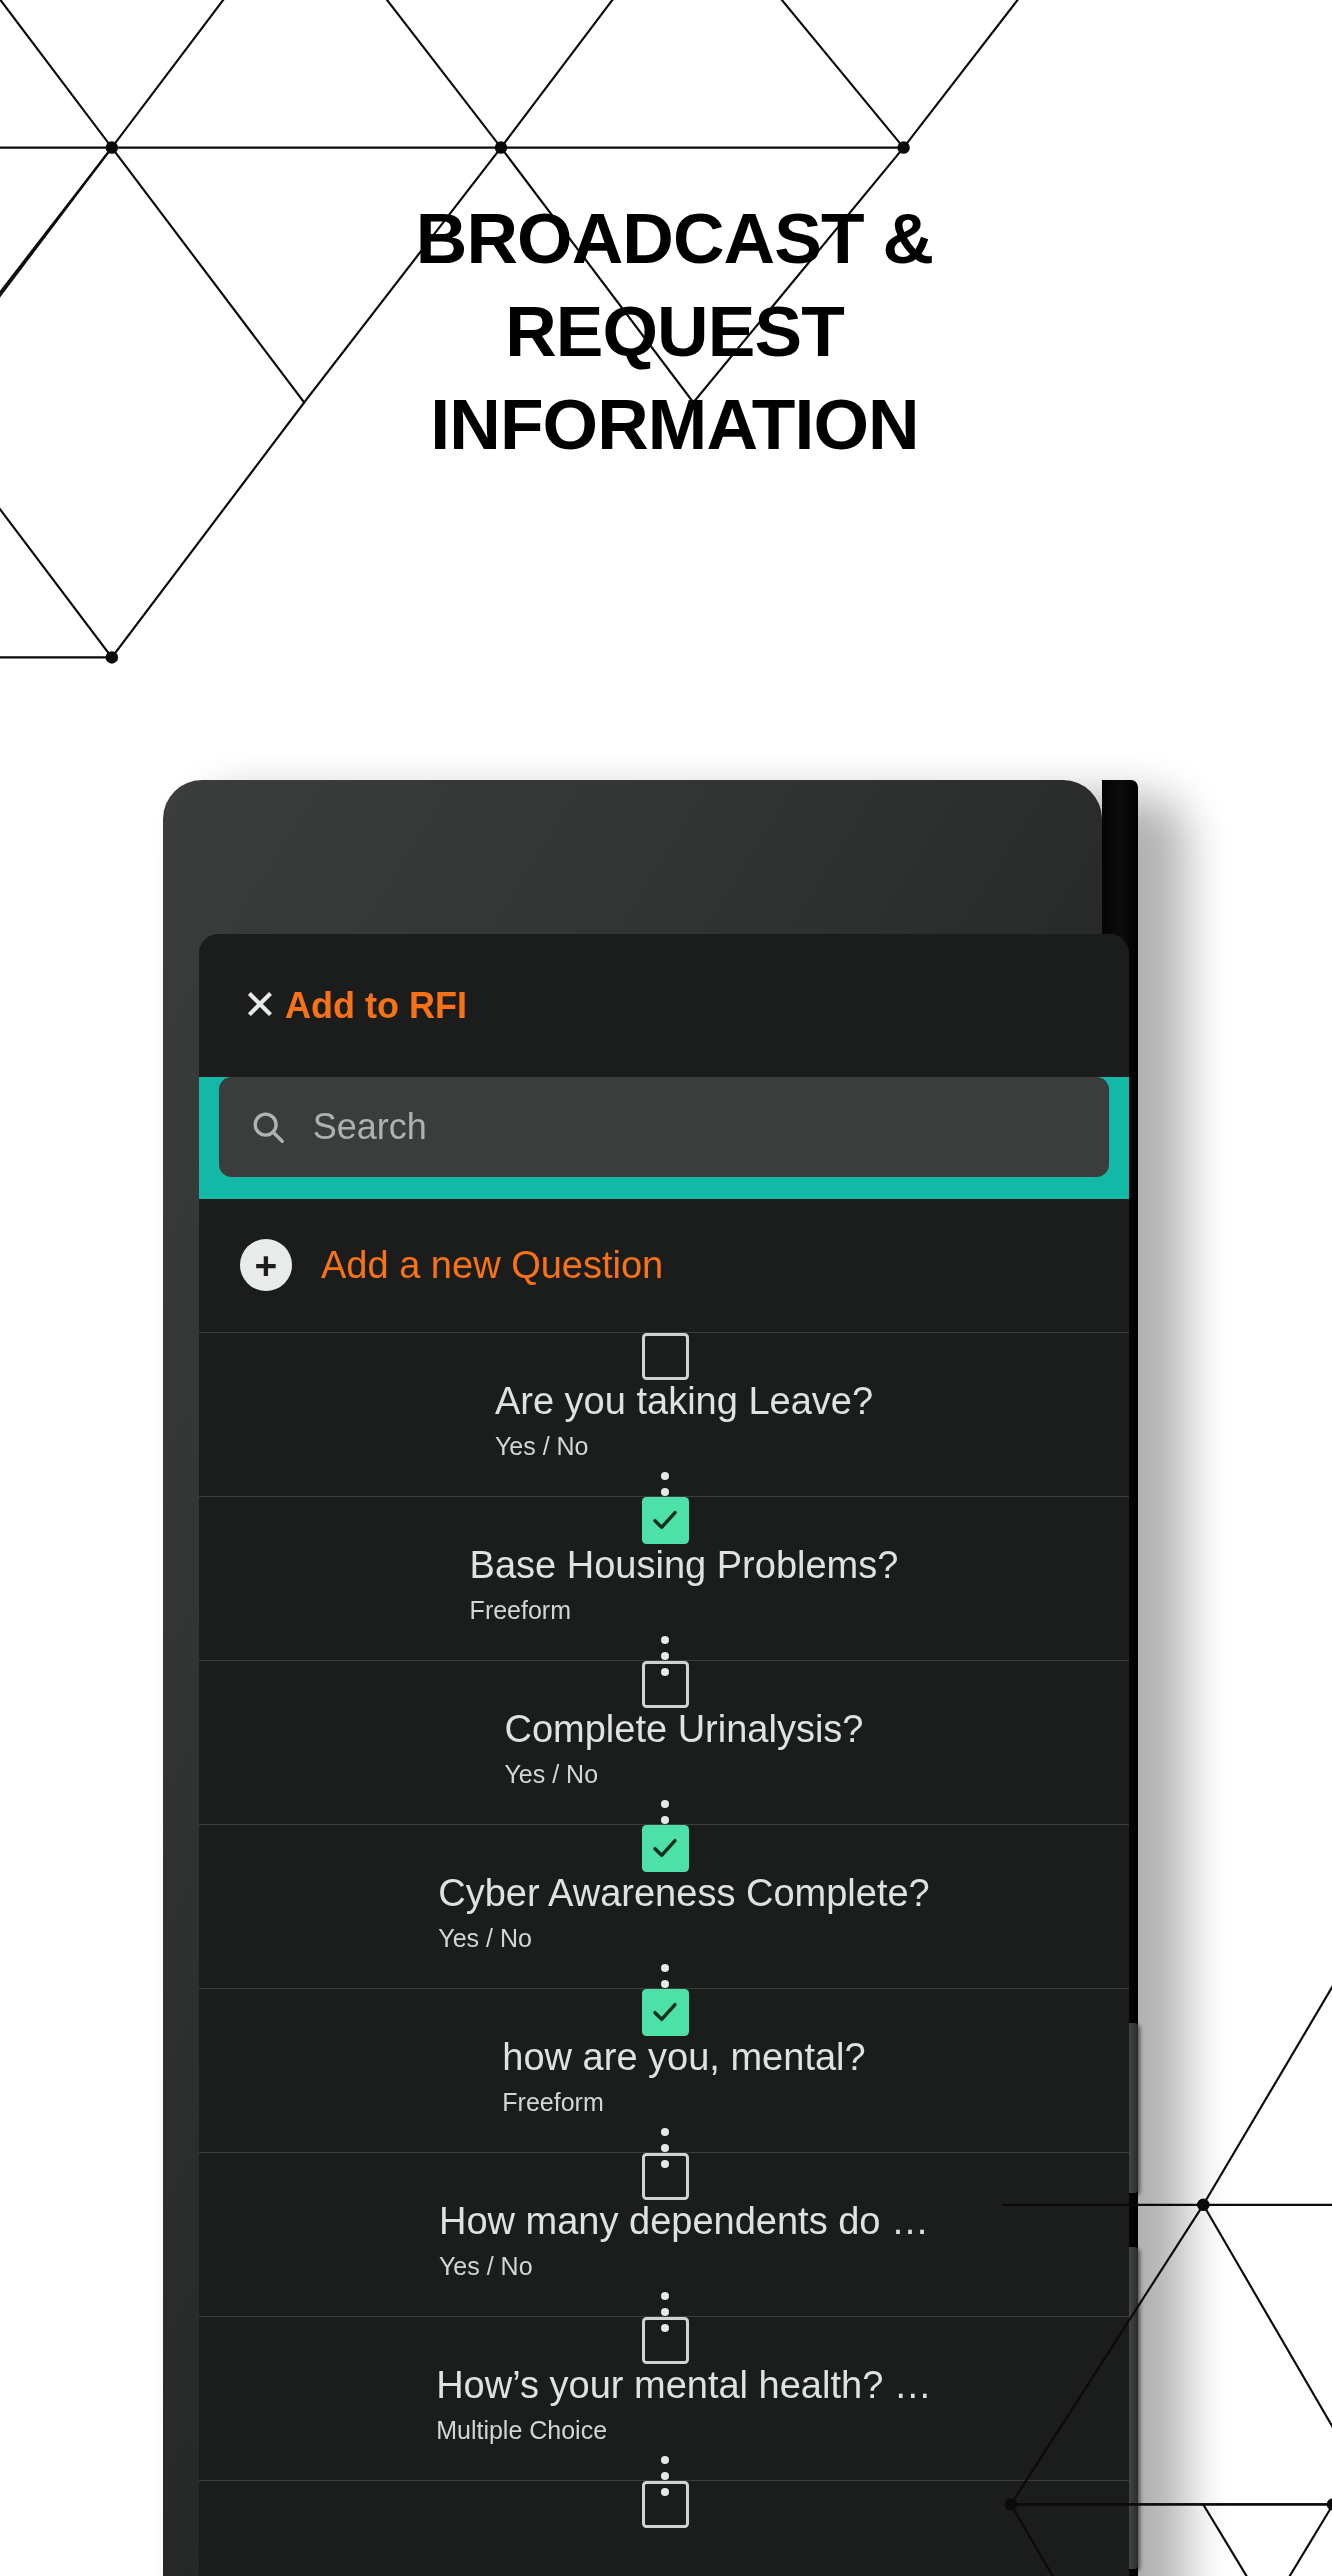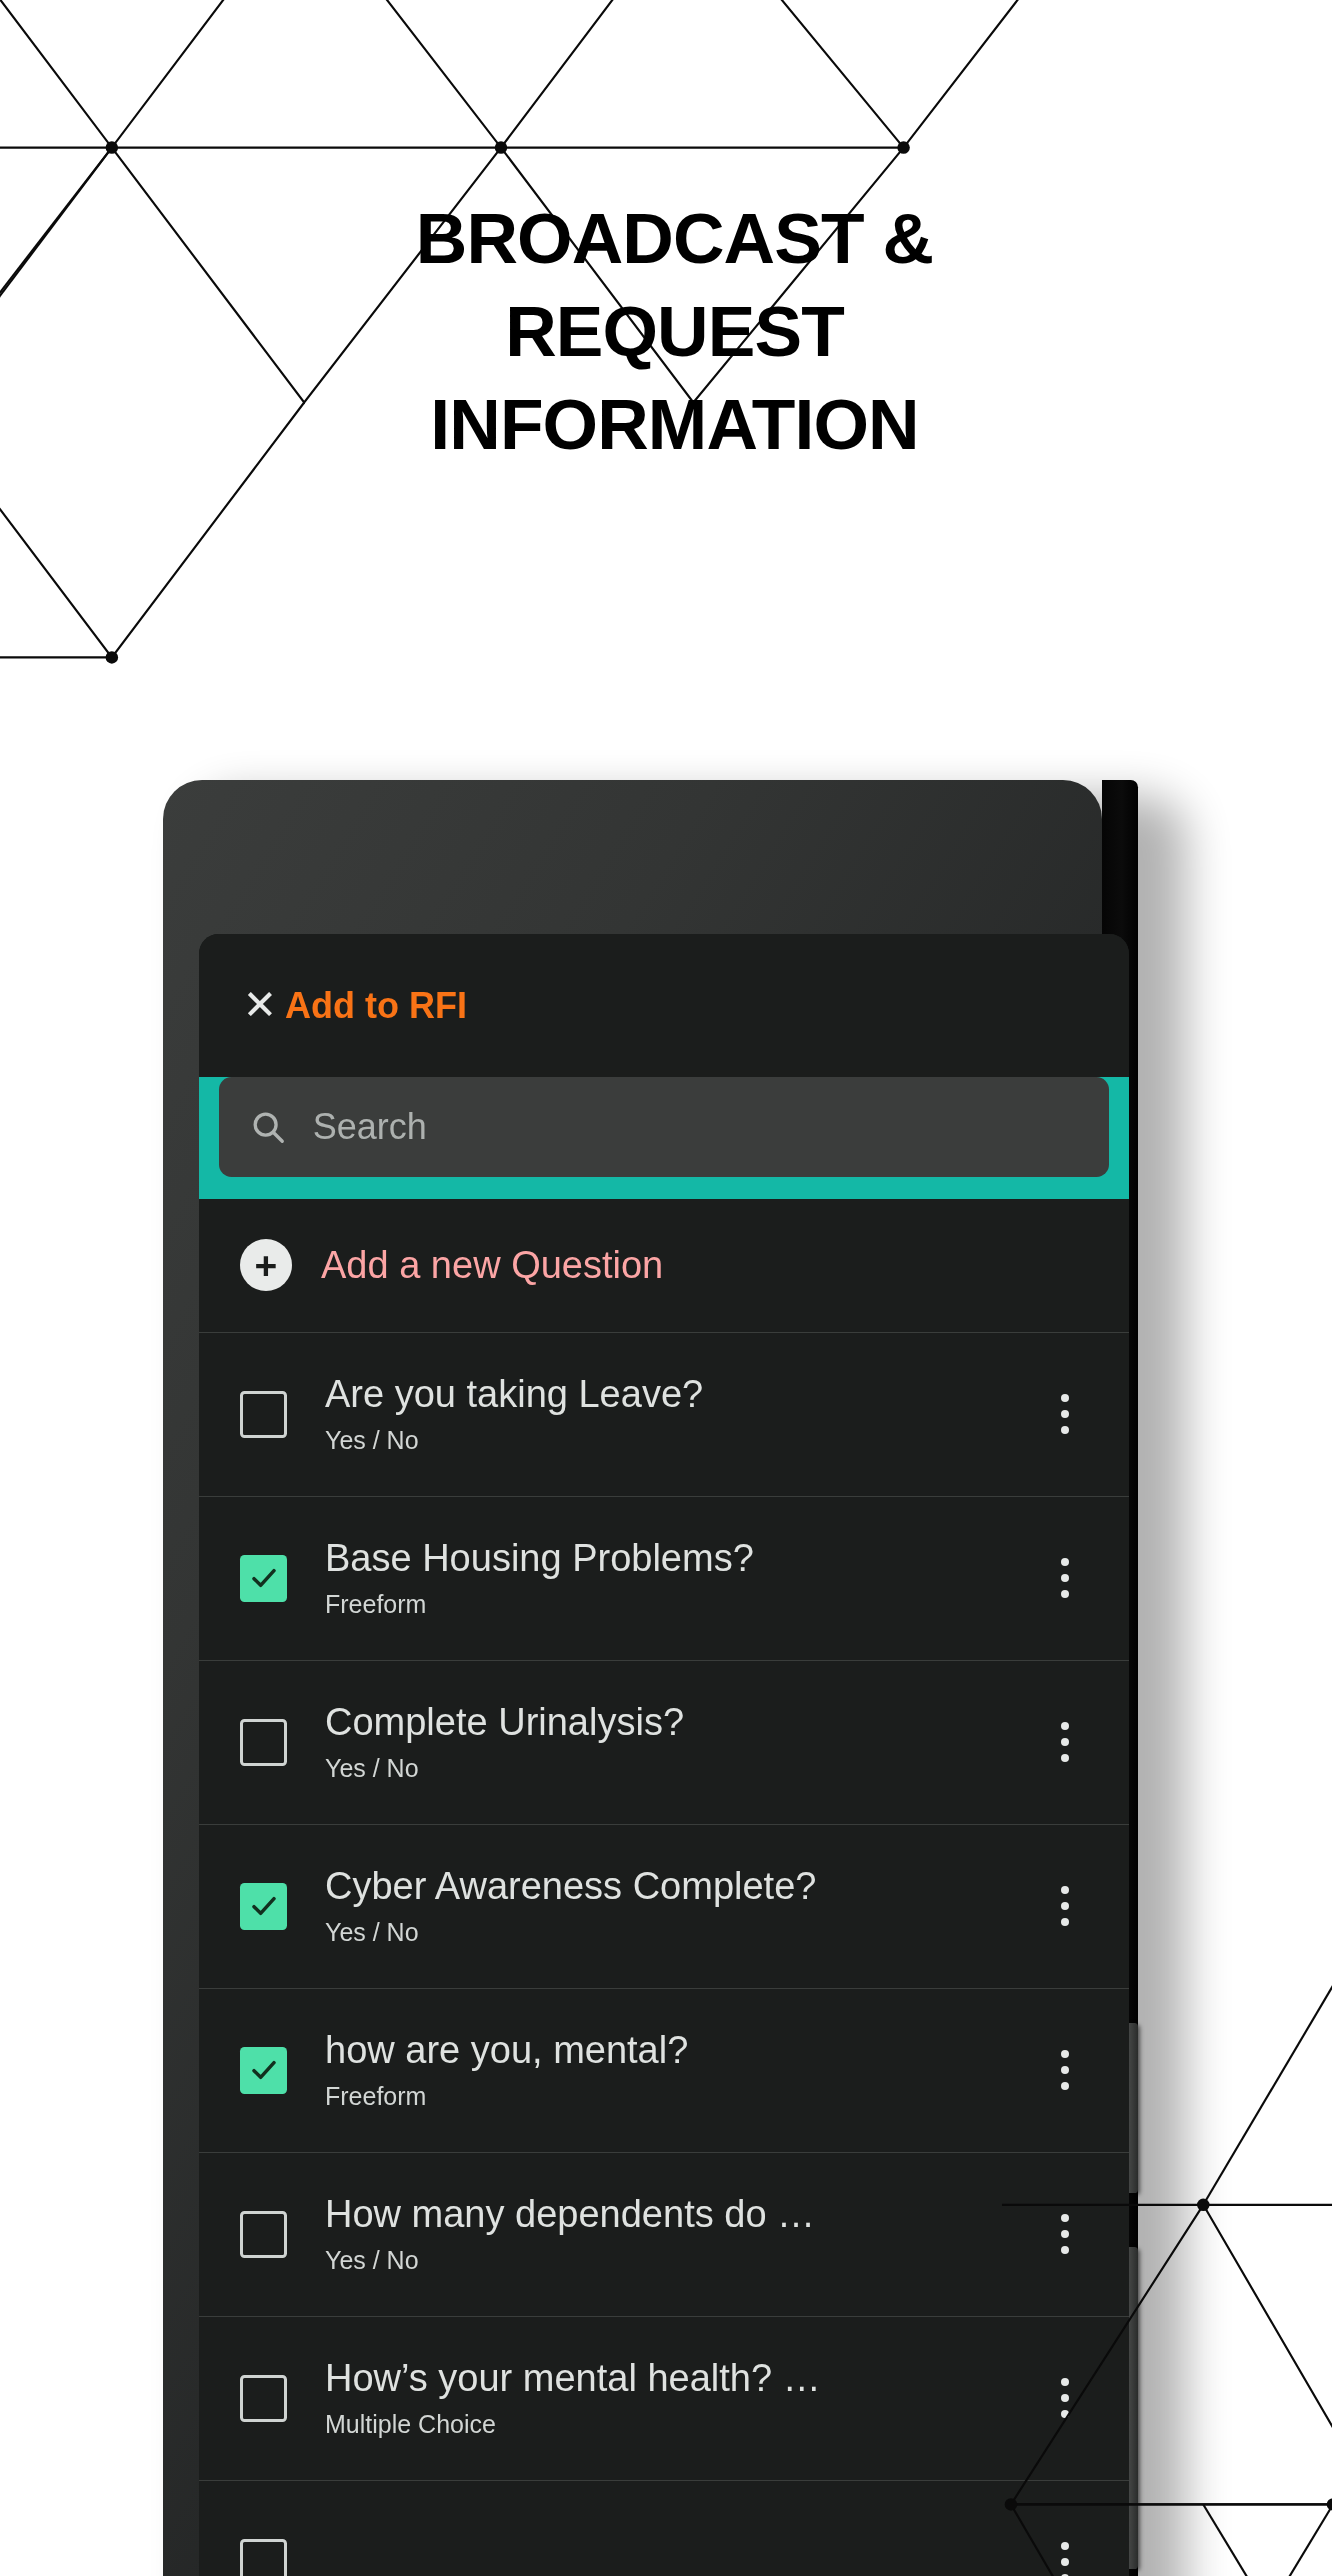--- a/index.html
+++ b/index.html
@@ -209,35 +209,36 @@
     background:#e9ebea;
     color:#1b1d1c;
     display:flex;align-items:center;justify-content:center;
     font-size:39px;
     font-weight:bold;
     line-height:1;
     flex:0 0 auto;
   }
   .add-row-label{
     margin-left:29px;
-    color:#fca5a5;
+    color:#f97316;
     font-size:38px;
     font-weight:400;
   }
 
   .q-list{ background:#1b1d1c; }
   .q-row{
     display:flex;
     align-items:center;
     height:164px;
     padding:0 39px 0 41px;
     border-bottom:1.8px solid #3a3d3b;
     box-sizing:border-box;
     background:#1b1d1c;
     cursor:pointer;
+    flex-direction:column;
   }
   .q-check{
     width:47px;height:47px;
     flex:0 0 auto;
     border-radius:4.5px;
     box-sizing:border-box;
     display:flex;align-items:center;justify-content:center;
     cursor:pointer;
   }
   .q-check.off{

